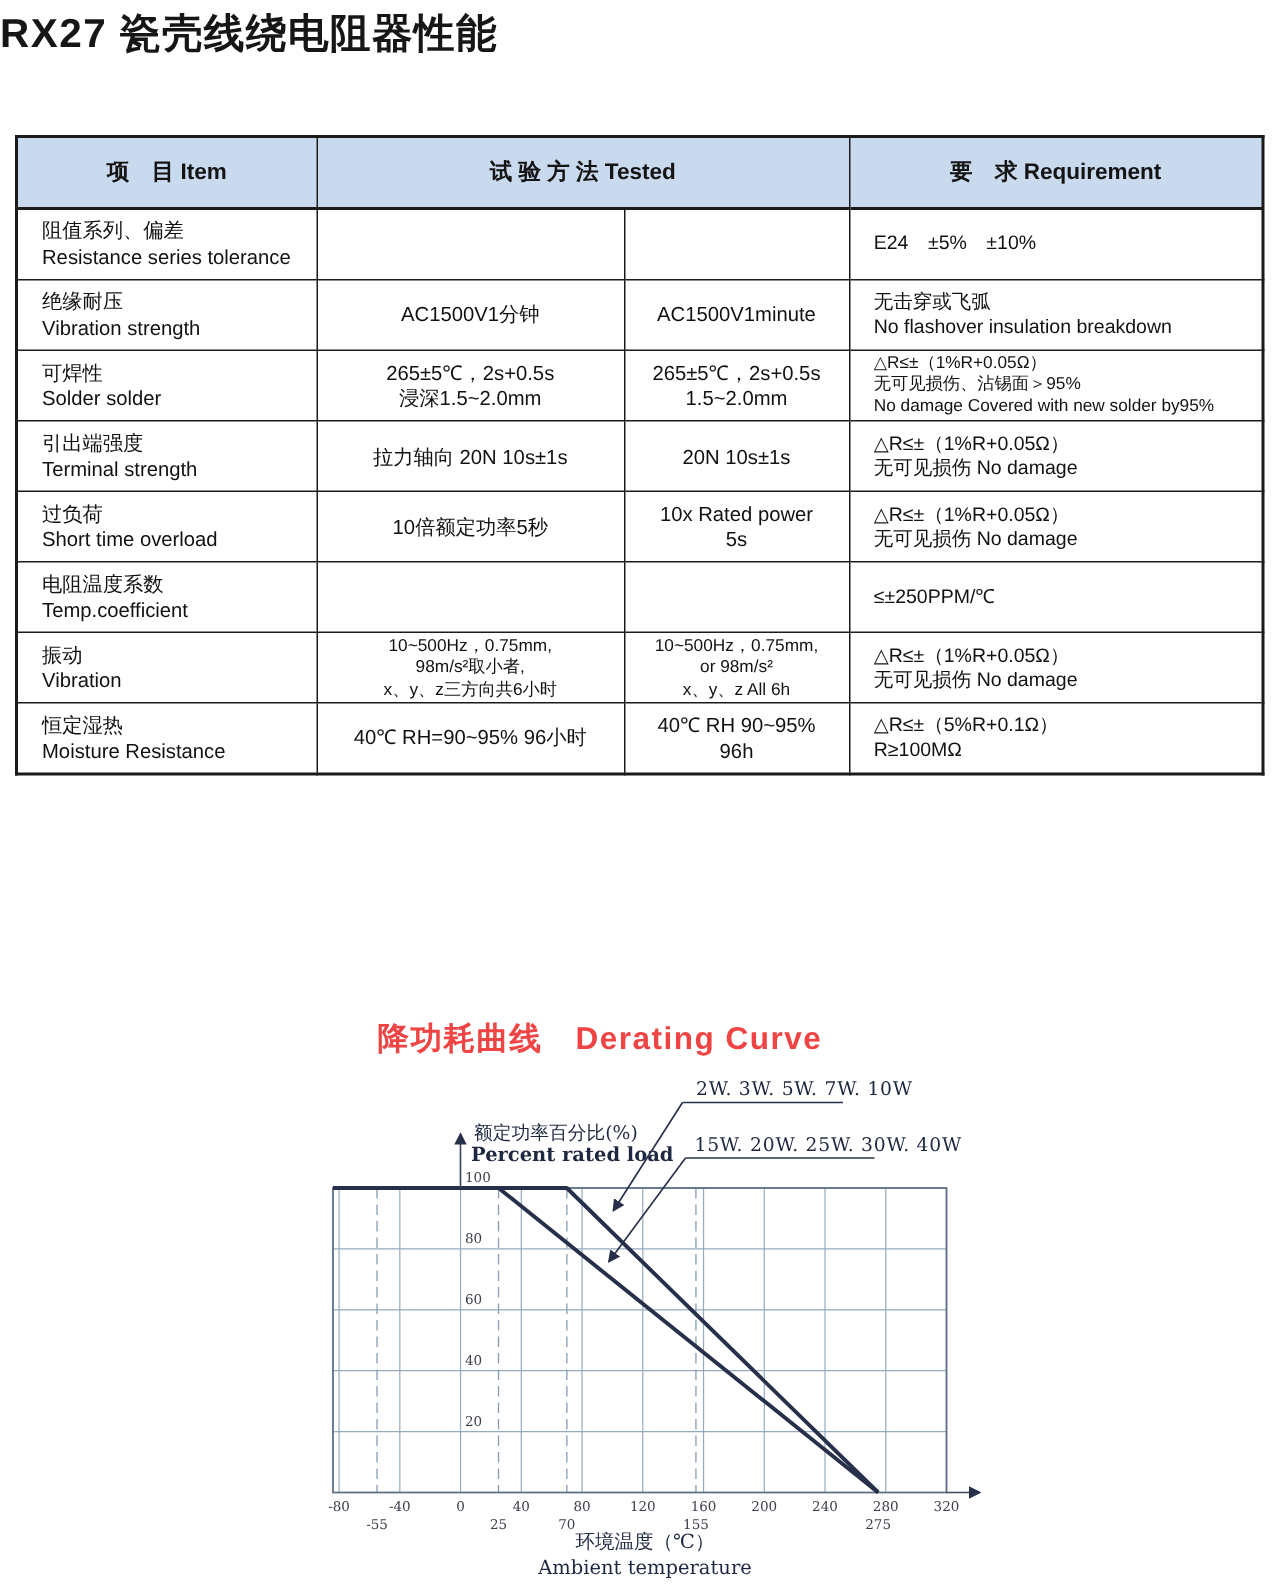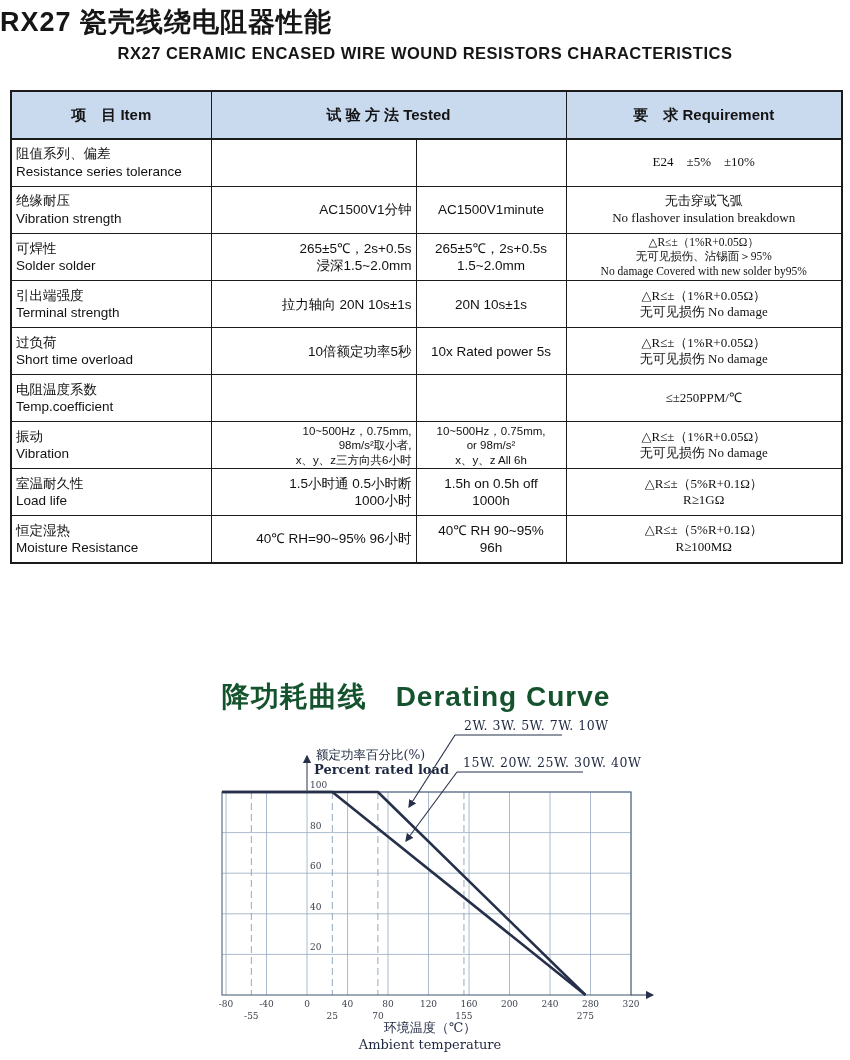--- a/index.html
+++ b/index.html
@@ -19,40 +19,40 @@
   
   table.spec{
     position:absolute;top:90px;left:10px;width:831px;
     border-collapse:collapse;table-layout:fixed;
     border:2px solid #1b1b1b;
   }
   table.spec th, table.spec td{
     border:1px solid #1b1b1b;
     white-space:pre-line;
     vertical-align:middle;
-    padding:1px 4px;
+    padding:1px 16px;
     line-height:1.28;
   }
   table.spec th{
     background:#c9d9ee;height:44px;
     font-size:15px;font-weight:bold;color:#141414;
     border-bottom:2px solid #1b1b1b;
   }
   table.spec tr{height:47px;}
   col.c1{width:200px;} col.c2{width:205px;} col.c3{width:150px;} col.c4{width:276px;}
   td.c-item{font-size:13.5px;text-align:left;padding-left:8px;}
-  td.c-zh{font-size:13.5px;text-align:right;padding-left:8px;}
+  td.c-zh{font-size:13.5px;text-align:center;padding-left:8px;}
   td.c-en{font-size:13.5px;text-align:center;}
-  td.c-req{font-size:13px;text-align:center;font-family:Liberation Serif, serif;}
+  td.c-req{font-size:13px;text-align:left;}
   tr.r-vib td.c-zh, tr.r-vib td.c-en{font-size:11.5px;line-height:1.25;}
   tr.r-solder td.c-req{font-size:11.5px;line-height:1.3;}
   
   .chart-title{
     position:absolute;top:678px;left:0;width:800px;text-align:center;
-    font-size:28px;font-weight:bold;color:#14532d;letter-spacing:1px;padding-left:16px;
+    font-size:21px;font-weight:bold;color:#ef4444;letter-spacing:1px;
   }
   svg.derating{position:absolute;top:710px;left:0;}
   .plot-border{fill:none;stroke:#5d7086;stroke-width:1.2;}
   .grid{stroke:#96aabf;stroke-width:0.8;}
   .dash{stroke:#8aa0b6;stroke-width:0.9;stroke-dasharray:7 4;}
   .curve{fill:none;stroke:#27304a;stroke-width:2.6;stroke-linejoin:round;}
   .axisline{stroke:#3c4558;stroke-width:1.1;}
   .callout{stroke:#27304a;stroke-width:1.1;}
   text.tick{font-family:"DejaVu Serif",serif;font-size:9px;fill:#3a3f4a;}
   text.callout-label{font-family:"DejaVu Serif",serif;font-size:12.5px;fill:#1e2840;letter-spacing:0.5px;}
@@ -61,21 +61,20 @@
   text.xlab-zh{font-family:"DejaVu Serif",serif;font-size:13px;fill:#1e2840;}
   text.xlab-en{font-family:"DejaVu Serif",serif;font-size:13px;fill:#1e2840;}
   .m-arrow{fill:#27304a;}
 </style>
 </head>
 <body>
 
 <div class="sheet">
 
   <div class="title-zh">RX27 瓷壳线绕电阻器性能</div>
-  <div class="title-en">RX27 CERAMIC ENCASED WIRE WOUND RESISTORS CHARACTERISTICS</div>
 
   <table class="spec">
     <colgroup>
         <col class="c1">
         <col class="c2">
         <col class="c3">
         <col class="c4">
       </colgroup>
     <tbody>
         <tr>
@@ -136,30 +135,20 @@
       <td class="c-item">振动
 Vibration</td>
       <td class="c-zh">10~500Hz，0.75mm,
 98m/s²取小者,
 x、y、z三方向共6小时</td>
       <td class="c-en">10~500Hz，0.75mm,
 or 98m/s²
 x、y、z All 6h</td>
       <td class="c-req">△R≤±（1%R+0.05Ω）
 无可见损伤  No damage</td>
-    </tr>
-    <tr>
-      <td class="c-item">室温耐久性
-Load life</td>
-      <td class="c-zh">1.5小时通  0.5小时断
-1000小时</td>
-      <td class="c-en">1.5h on  0.5h off
-1000h</td>
-      <td class="c-req">△R≤±（5%R+0.1Ω）
-R≥1GΩ</td>
     </tr>
     <tr>
       <td class="c-item">恒定湿热
 Moisture Resistance</td>
       <td class="c-zh">40℃  RH=90~95%  96小时</td>
       <td class="c-en">40℃ RH 90~95%
 96h</td>
       <td class="c-req">△R≤±（5%R+0.1Ω）
 R≥100MΩ</td>
     </tr>

